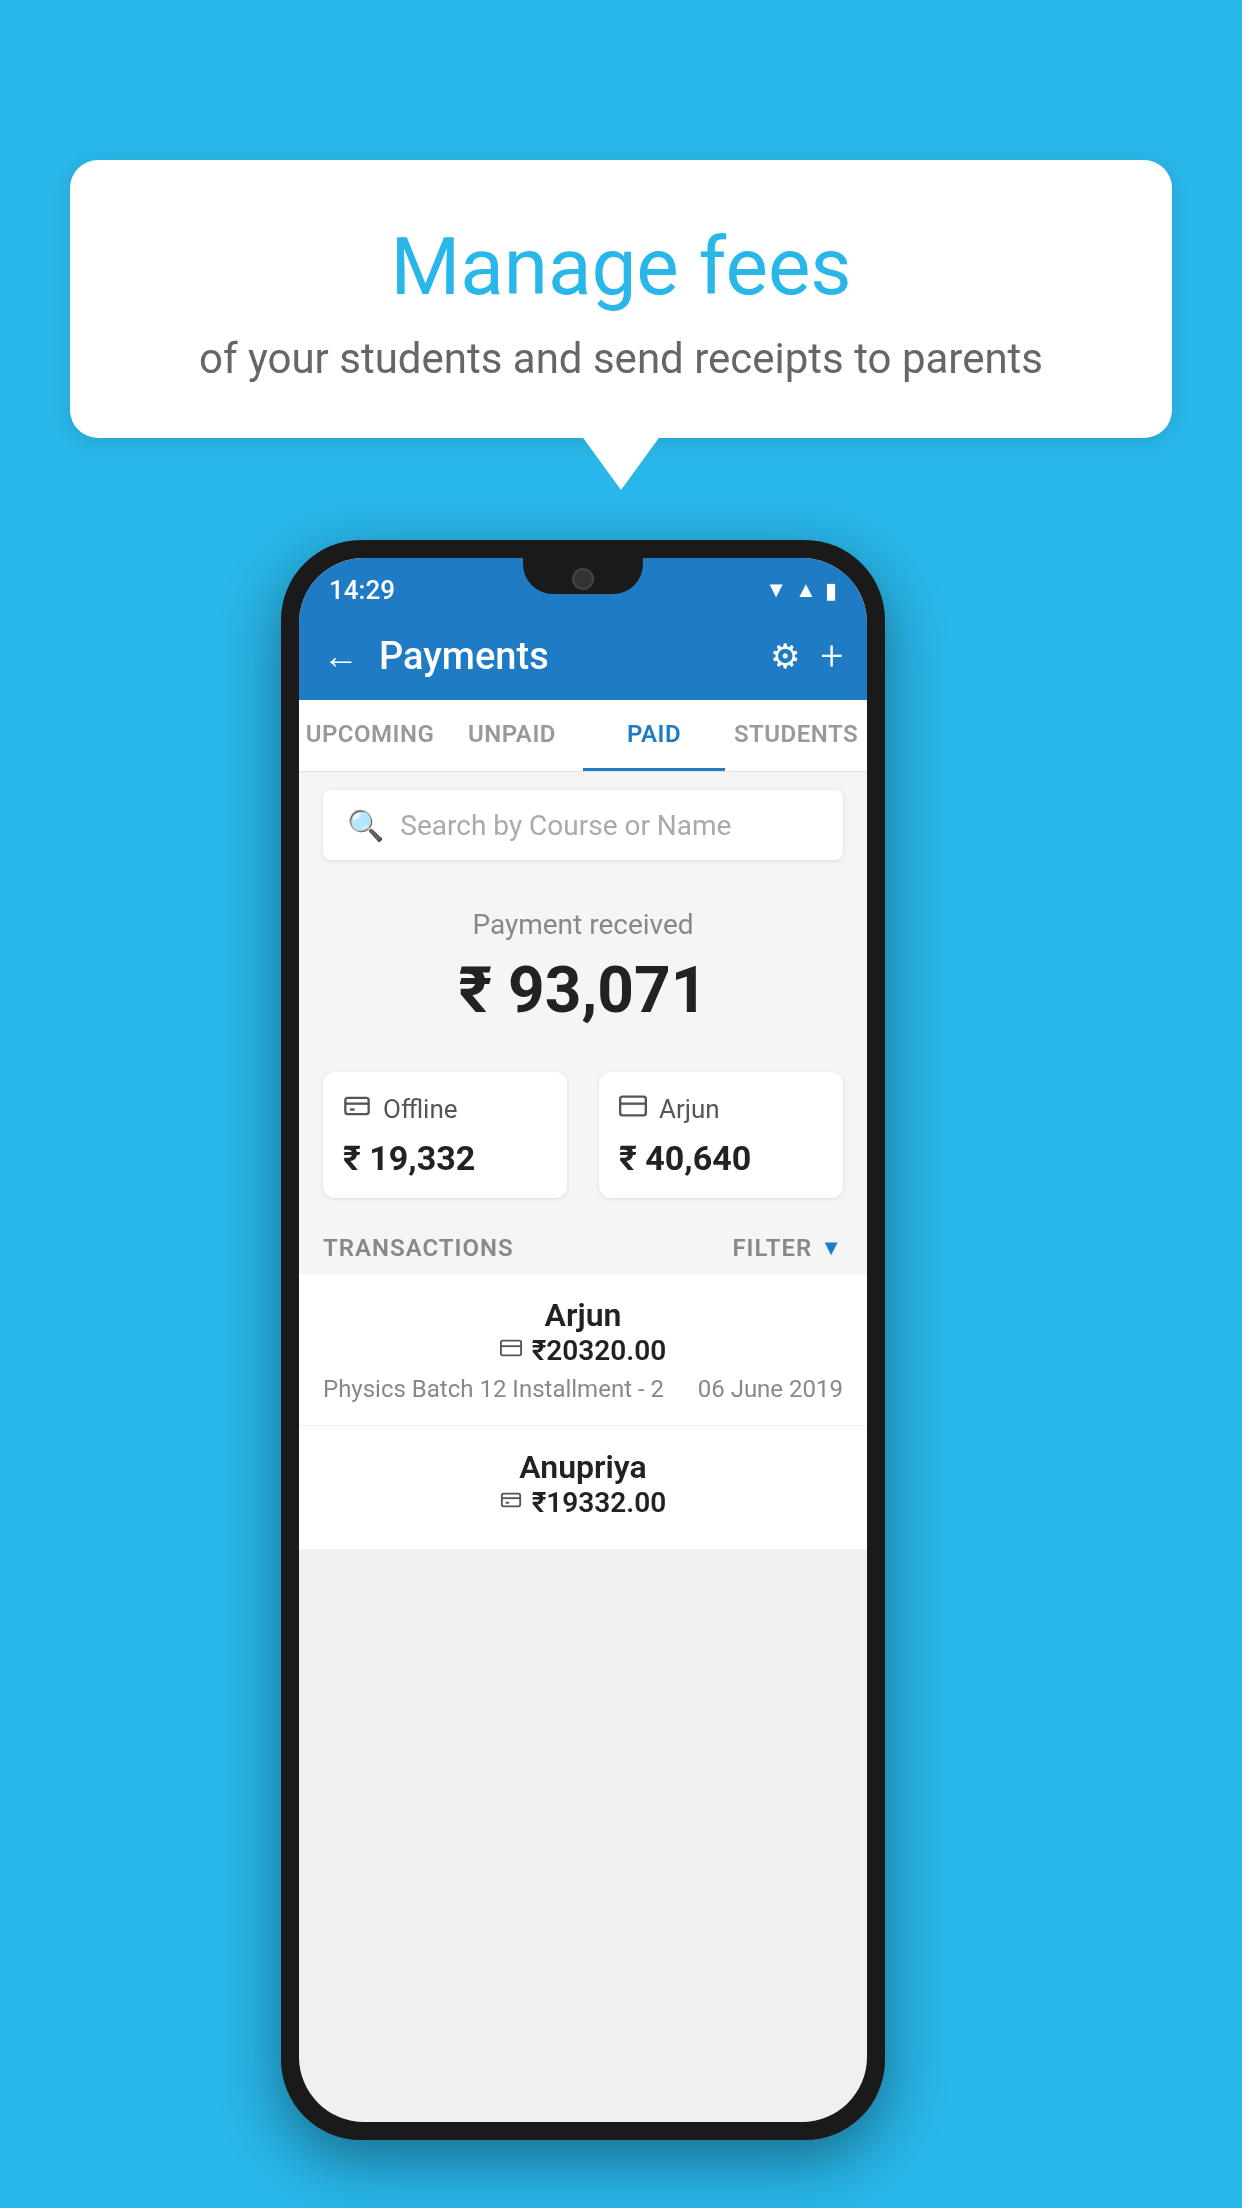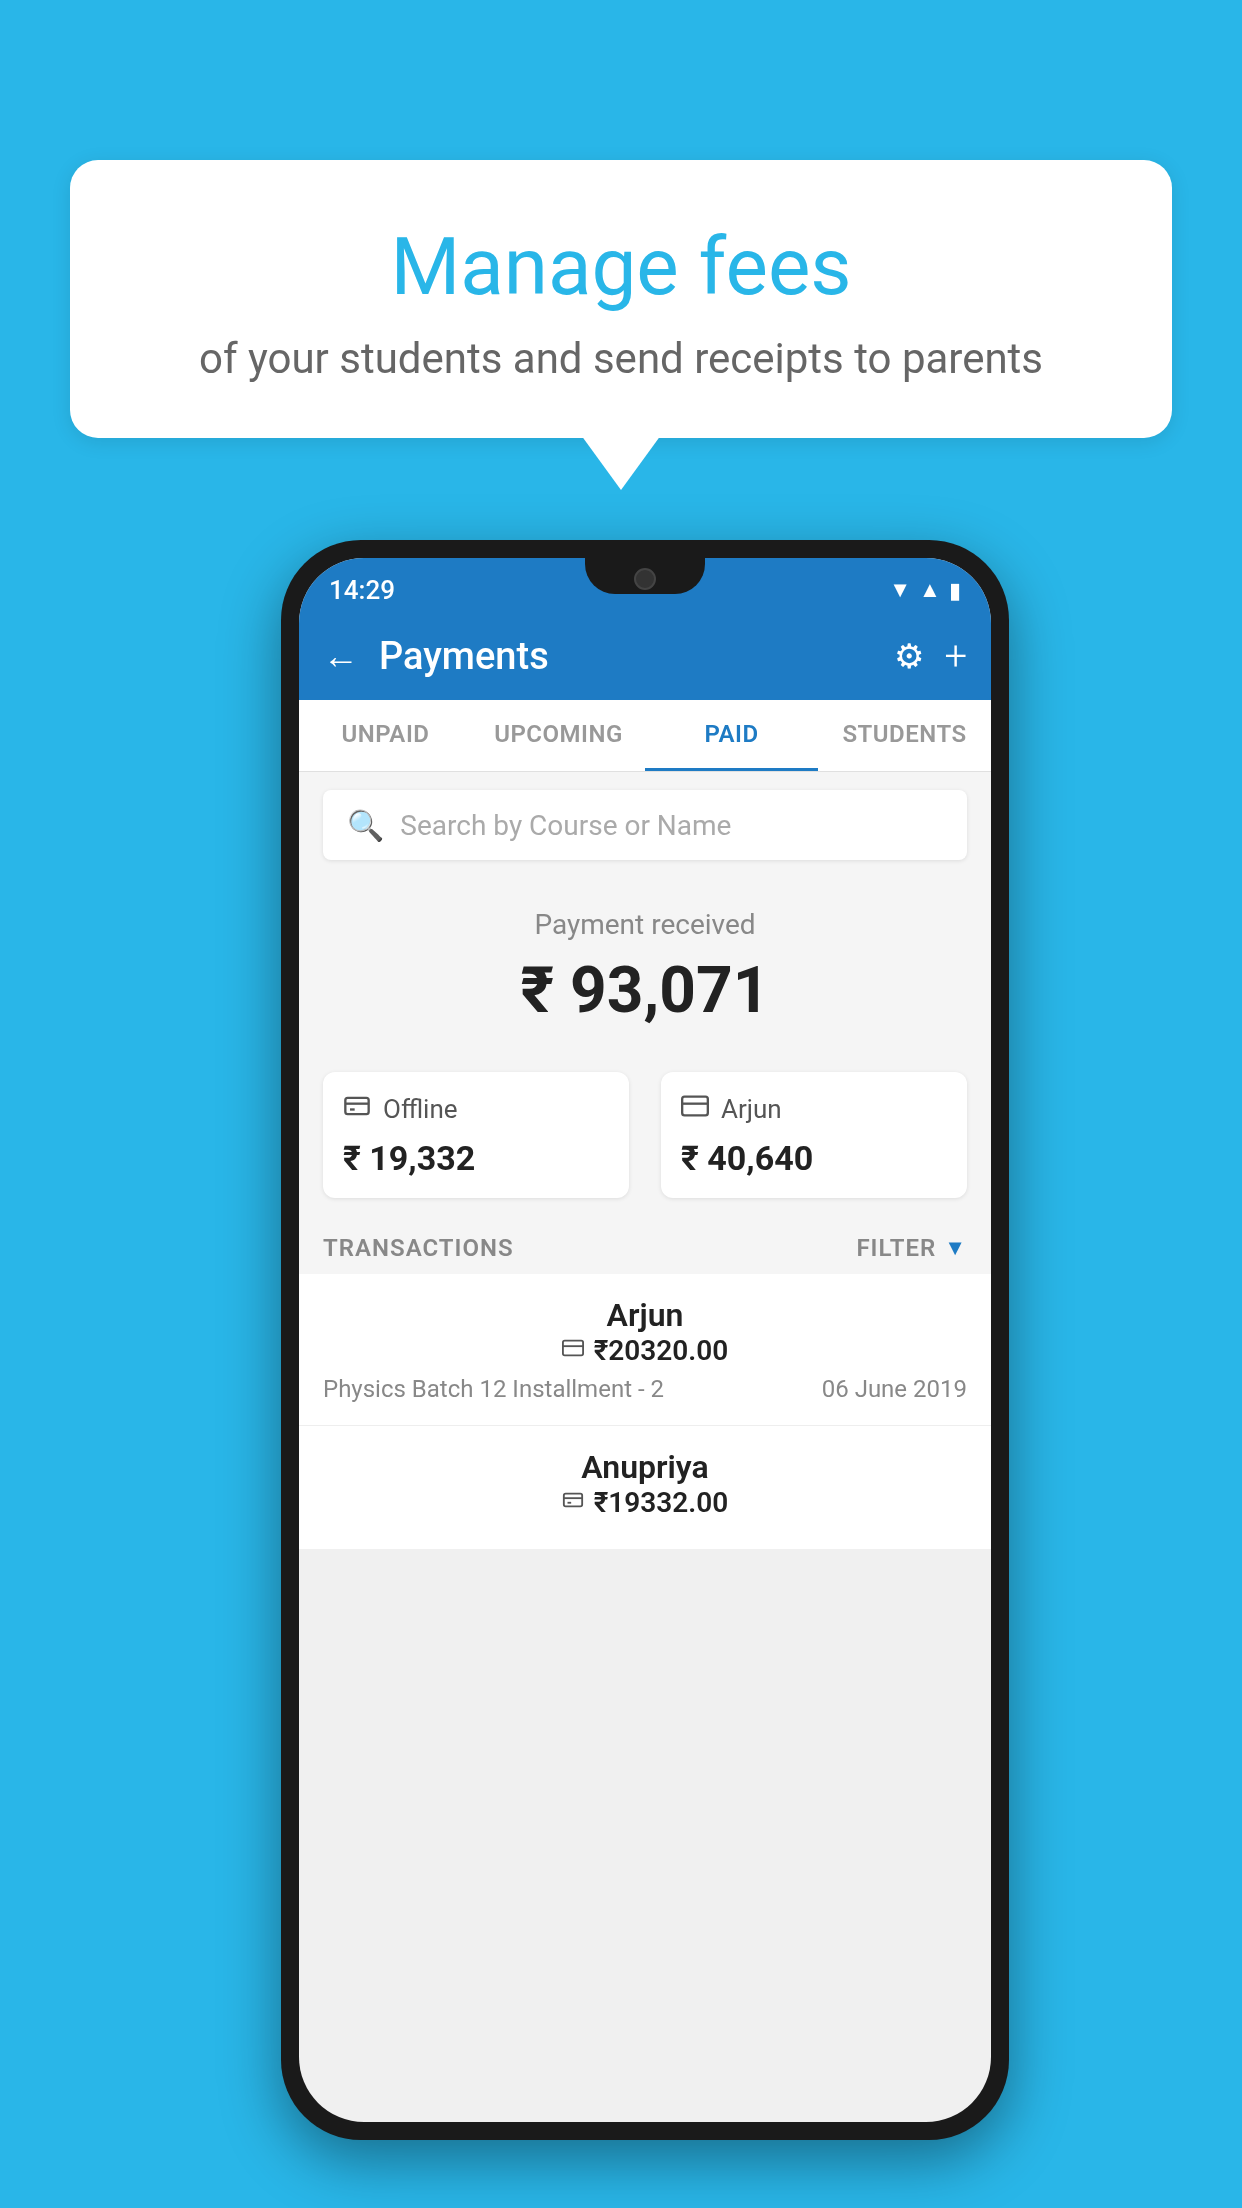--- a/index.html
+++ b/index.html
@@ -53,21 +53,21 @@
     .phone-wrapper {
       position: absolute;
       top: 540px;
       left: 50%;
       transform: translateX(-50%);
       width: 680px;
       height: 1600px;
     }
 
     .phone-outer {
-      width: 728px;
+      width: 604px;
       height: 1600px;
       background: #1a1a1a;
       border-radius: 80px;
       position: relative;
       box-shadow: 0 20px 60px rgba(0,0,0,0.4);
       padding: 18px;
     }
 
     
     .phone-notch {
@@ -364,24 +364,24 @@
 
       <div class="app-header">
         <span class="back-btn">←</span>
         <span class="header-title">Payments</span>
         <span class="header-gear">⚙</span>
         <span class="header-plus">+</span>
       </div>
 
       <div class="tabs-bar">
         <div class="tab-item">
+          <span>UPCOMING</span>
+        </div>
+        <div class="tab-item">
           <span>UNPAID</span>
-        </div>
-        <div class="tab-item">
-          <span>UPCOMING</span>
         </div>
         <div class="tab-item active">
           <span>PAID</span>
         </div>
         <div class="tab-item">
           <span>STUDENTS</span>
         </div>
       </div>
 
       <div class="search-container">

